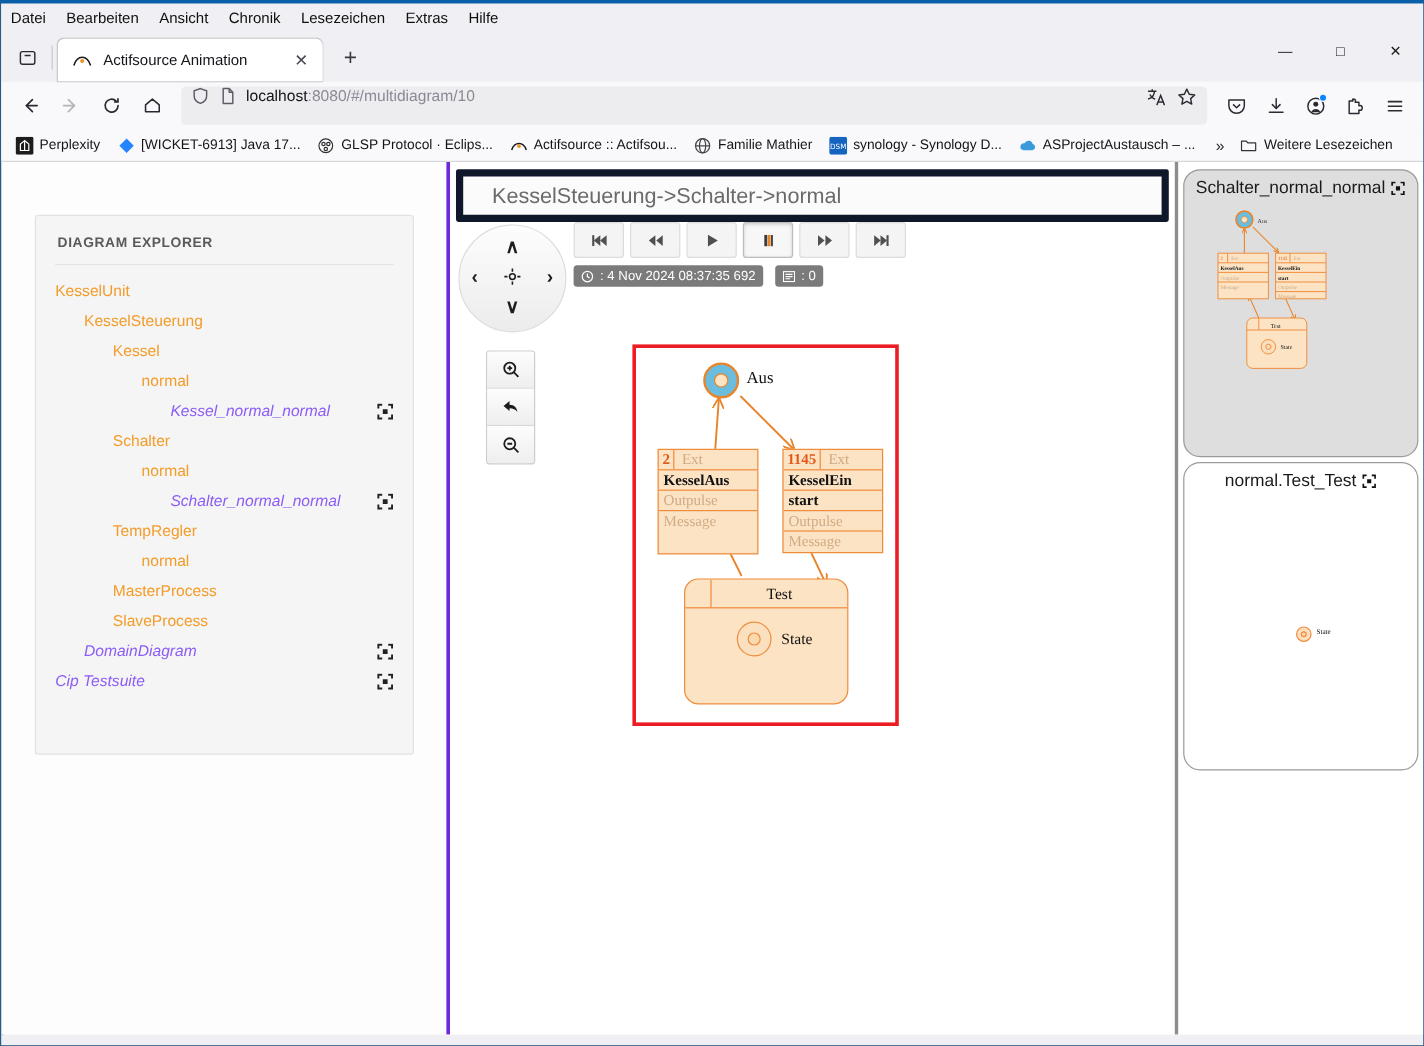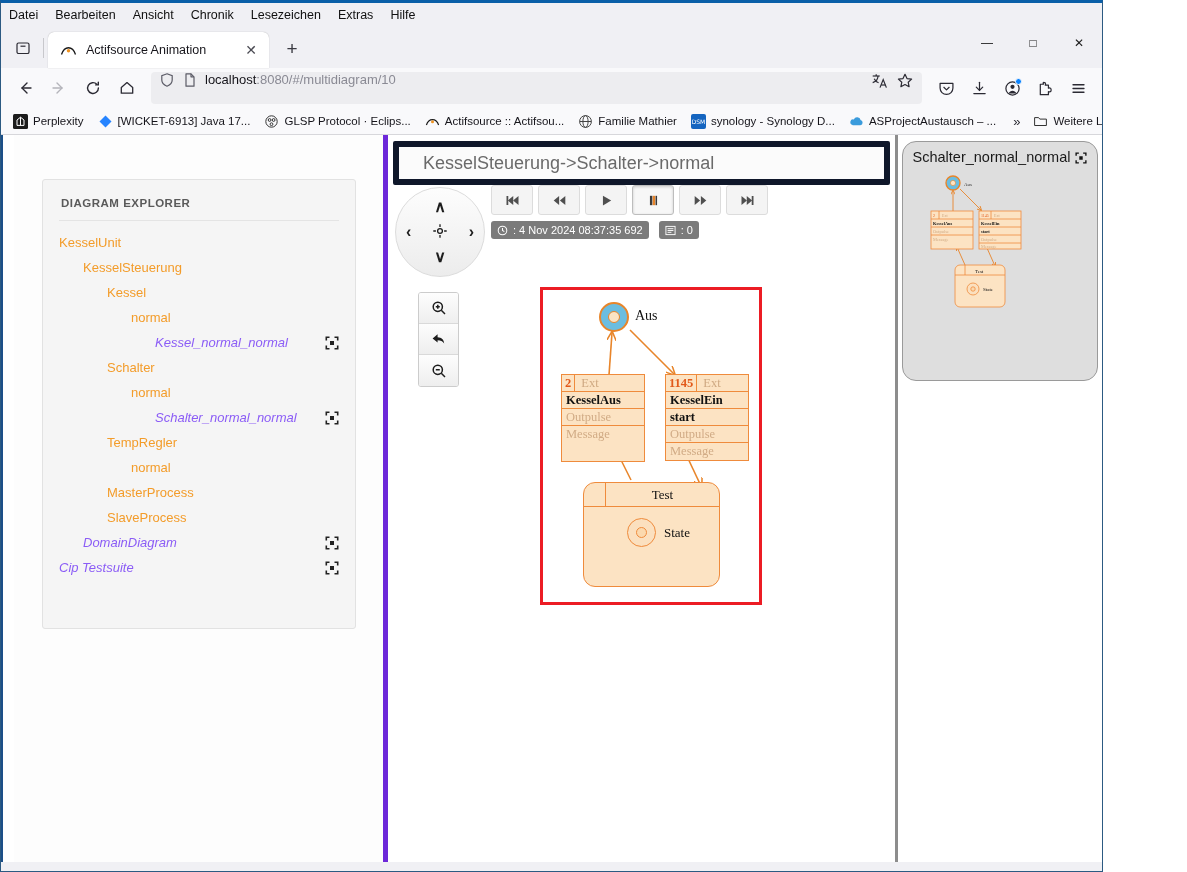--- a/index.html
+++ b/index.html
@@ -4,21 +4,21 @@
 <style>
   * { box-sizing: border-box; margin: 0; padding: 0; }
   html, body {
     width: 1187px; height: 872px;
     font-family: "Liberation Sans", sans-serif;
     background: #ffffff;
     overflow: hidden;
   }
   .window {
     position: relative;
-    width: 1103px; height: 872px;
+    width: 1187px; height: 872px;
     border: 1px solid #2c5a82;
     border-top: 3px solid #0a5fa8;
     background: #f0f0f4;
     overflow: hidden;
   }
 
   
   .menubar {
     height: 23px;
     display: flex;
@@ -157,22 +157,21 @@
   .left-blue-edge {
     position: absolute; left: 0; top: 0; bottom: 0;
     width: 2px; background: #1c4f88;
   }
 
   
   .explorer-col {
     width: 374px; flex: 0 0 374px;
     background: #fdfdfd;
     position: relative;
-    border-right: 5px solid #6d28d9;
-    margin-left: 13px;
+    border-right: 3px solid #6d28d9;
   }
   .explorer-panel {
     margin: 44px 27px 0 28px;
     background: #f5f5f5;
     border: 1px solid #e2e2e2;
     border-radius: 3px;
     padding: 14px 16px 16px 16px;
     min-height: 450px;
   }
   .explorer-title {
@@ -914,16 +913,36 @@
             <text x="78" y="60" font-size="4.4" fill="#111" font-weight="bold" font-family="Liberation Serif, serif">KesselEin</text>
             <text x="78" y="68" font-size="4.4" fill="#111" font-weight="bold" font-family="Liberation Serif, serif">start</text>
             <text x="78" y="76" font-size="4.4" fill="#d1ab85" font-family="Liberation Serif, serif">Outpulse</text>
             <text x="78" y="83" font-size="4.4" fill="#d1ab85" font-family="Liberation Serif, serif">Message</text>
             <text x="72" y="108" font-size="5" fill="#111" font-family="Liberation Serif, serif">Test</text>
             <text x="80" y="126" font-size="5" fill="#111" font-family="Liberation Serif, serif">State</text>
           </svg>
         </div>
       </div>
 
+      <div class="mini-panel p2">
+        <div class="mini-title">
+          <span>normal.Test_Test</span>
+          <span class="ex">
+            <svg viewBox="0 0 14 14" fill="#111">
+                <path d="M.5.5h4v1.6H2.1v2.4H.5z"></path>
+                <path d="M9.5.5h4v4h-1.6V2.1H9.5z"></path>
+                <path d="M.5 9.5h1.6v2.4h2.4v1.6h-4z"></path>
+                <path d="M13.5 9.5v4h-4v-1.6h2.4V9.5z"></path>
+                <path d="M5 5h4v4H5z"></path>
+              </svg>
+          </span>
+        </div>
+        <div class="mini-body">
+          <div class="state-circle" style="left:93px; top:113px; width:13px; height:13px; border-width:1px;">
+            <div class="inner" style="width:5px;height:5px;border-width:1px;"></div>
+          </div>
+          <span class="lbl-txt" style="left:110px; top:115px; font-size:6px;">State</span>
+        </div>
+      </div>
 
     </div>
   </div>
 </div>
 
 </body></html>

